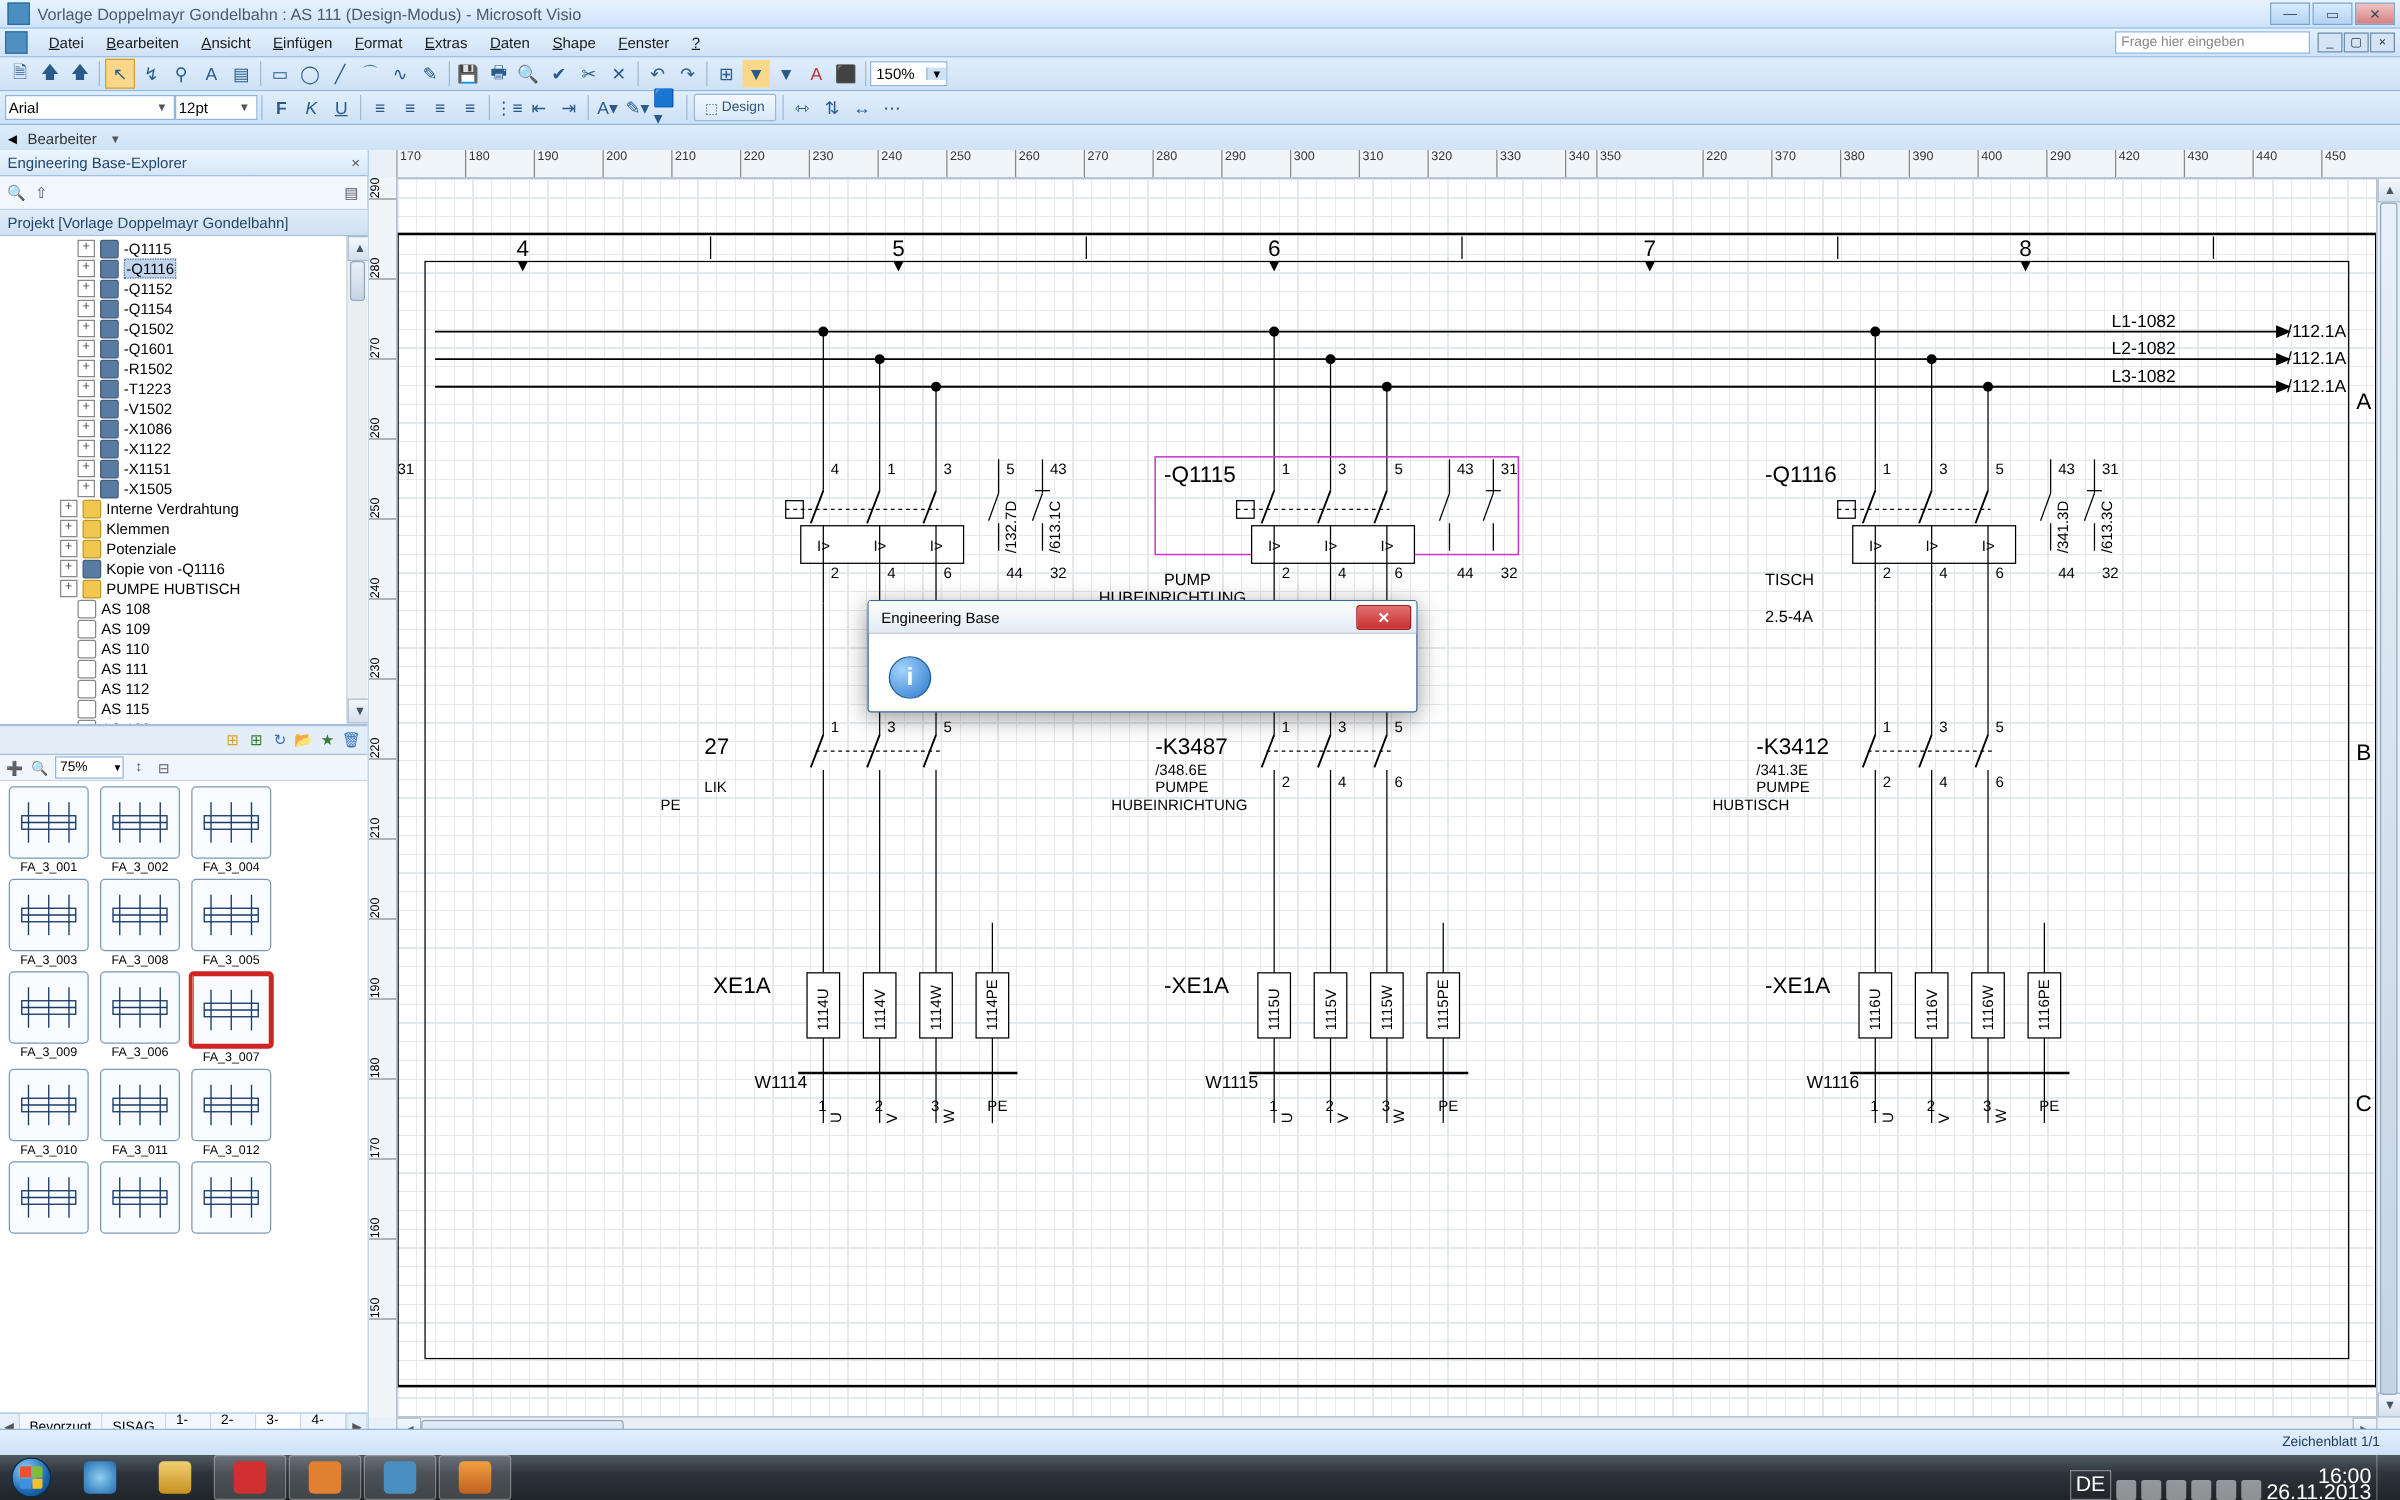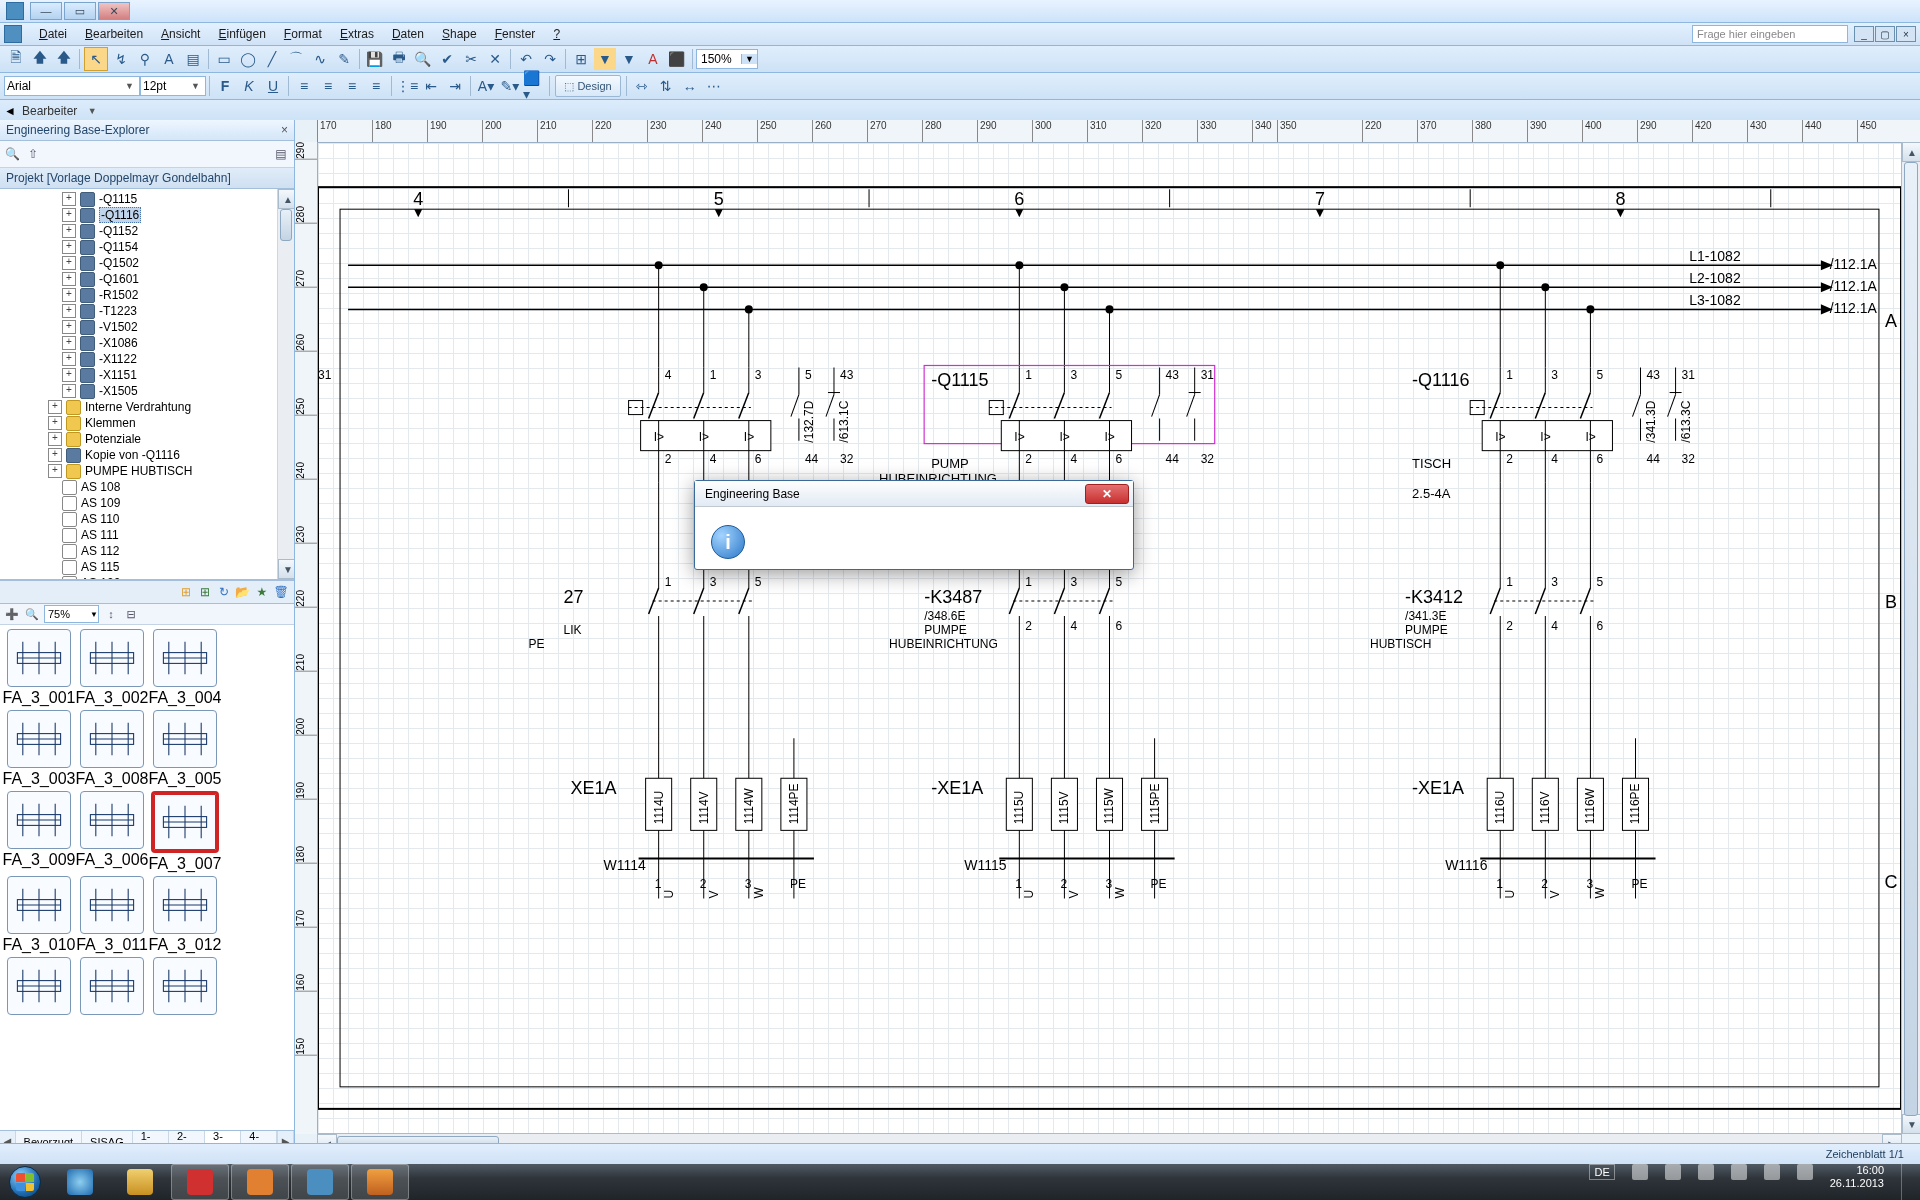--- a/index.html
+++ b/index.html
@@ -353,21 +353,21 @@
     display: flex;
     align-items: center;
     justify-content: center;
   }
   .shape-thumb svg { width: 54px; height: 40px; }
   .shape-thumb.highlighted {
     border: 3px solid #d02424;
     box-shadow: 0 0 0 1px #d02424 inset;
   }
   .shape-label {
-    font-size: 16px;
+    font-size: 10px;
     color: #000;
     margin-top: 2px;
   }
 
   .sidebar-tabs {
     height: 21px;
     background: #e6f0fa;
     border-top: 1px solid #a3bfdb;
     display: flex;
     align-items: stretch;
@@ -652,39 +652,40 @@
   .task-item.active { background: rgba(255,255,255,0.15); border: 1px solid rgba(255,255,255,0.3); border-radius: 3px;}
   .task-item .ti-icon {
     width: 26px;
     height: 26px;
     border-radius: 4px;
   }
 
   .tray {
     margin-left: auto;
     display: flex;
-    align-items: flex-start;
+    align-items: flex-end;
     height: 100%;
     color: #fff;
-    font-size: 11px;
-    gap: 17px;
+    font-size: 17px;
+    gap: 4px;
     padding-right: 8px;
   }
   .tray .tray-icon { width: 16px; height: 16px; background: rgba(255,255,255,0.5); border-radius: 2px;}
   .tray .clock { text-align: right; line-height: 13px;}
   .tray .show-desktop { width: 10px; height: 36px; border-left: 1px solid rgba(255,255,255,0.3);}
 
   
   u { text-decoration: underline; }
 </style>
 </head>
 <body>
 
 <div class="titlebar">
   <div class="app-icon"></div>
+  <div class="title">Vorlage Doppelmayr Gondelbahn : AS 111 (Design-Modus) - Microsoft Visio</div>
   <div class="win-controls">
     <div class="win-btn">—</div>
     <div class="win-btn">▭</div>
     <div class="win-btn close">✕</div>
   </div>
 </div>
 
 <div class="menubar">
   <div class="sys-icon"></div>
   <div id="menu-items" style="display:flex;height:100%;">

